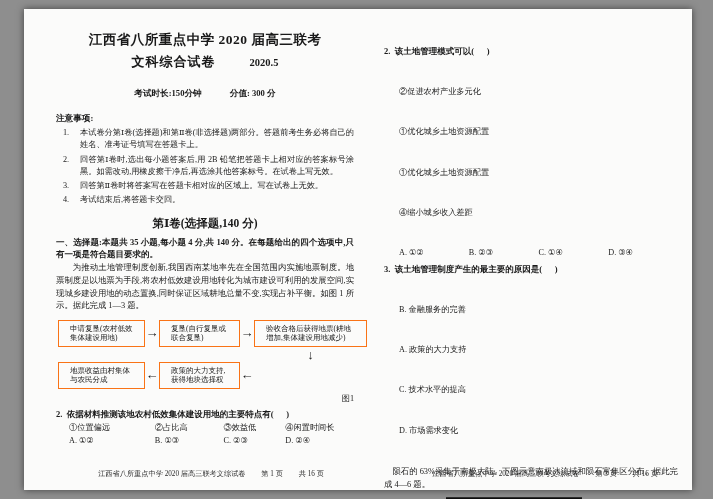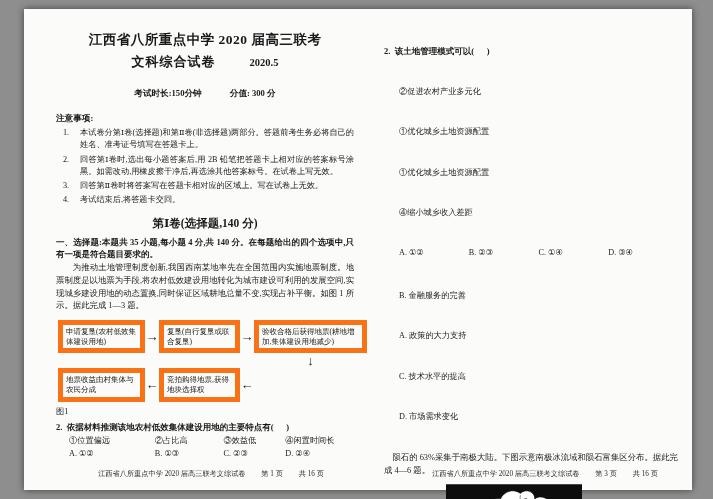--- a/index.html
+++ b/index.html
@@ -17,25 +17,25 @@
   .exam-info{text-align:center;font-weight:bold;font-size:8.6px;margin-top:17px;}
   .exam-info .gap{margin-left:26px;}
   .notes-title{font-weight:bold;font-size:8.6px;margin-top:13px;}
   .note{display:flex;font-size:8.2px;line-height:1.5;margin-top:2px;}
   .nnum{width:12px;margin-left:7px;flex:none;}
   .ntext{flex:1;margin-left:5px;text-align:justify;}
   .section-heading{text-align:center;font-weight:bold;font-size:11.5px;margin:9px 0 5px;}
   .mc-intro{font-weight:bold;font-size:8.5px;line-height:1.45;text-align:justify;}
   .passage{font-size:8.4px;line-height:1.5;text-indent:2em;text-align:justify;margin-top:2px;}
   .flowchart{display:grid;grid-template-columns:87px 14px 81px 14px 113px;margin:7px 0 0 2px;}
-  .fcbox{border:5px solid #f97316;min-height:27px;display:flex;align-items:center;justify-content:center;
-         font-size:7.5px;line-height:1.3;text-align:left;padding:2px 3px;box-sizing:border-box;}
+  .fcbox{border:1px solid #f97316;min-height:27px;display:flex;align-items:center;justify-content:center;
+         font-size:7.5px;line-height:1.3;text-align:left;padding:2px 11px;box-sizing:border-box;}
   .fcarrow{display:flex;align-items:center;justify-content:center;font-size:13px;font-weight:bold;}
   .fcdown{grid-column:5;text-align:center;font-size:13px;font-weight:bold;line-height:15px;height:15px;}
-  .fig-caption{text-align:left;font-size:8.2px;margin-top:4px;}
+  .fig-caption{text-align:right;font-size:8.2px;margin-top:4px;}
   .stem{font-weight:bold;font-size:8.5px;line-height:1.5;margin-top:4px;white-space:pre-wrap;}
   .subs4,.opts4{display:grid;grid-template-columns:1.25fr 1fr .9fr 1fr;font-size:8.2px;
                 line-height:1.6;margin-left:13px;white-space:pre-wrap;}
   .optlines{font-size:8.2px;line-height:1.6;margin-left:15px;white-space:pre-wrap;}
   .optlines div{margin-top:1px;}
   .opts4r{display:grid;grid-template-columns:1fr 1fr 1fr 1fr;font-size:8.2px;line-height:1.6;
           margin-left:15px;white-space:pre-wrap;}
   .footer{position:absolute;bottom:11px;left:12px;width:100%;text-align:center;font-size:7.2px;color:#2a2a2a;}
   .footer .fpage{margin-left:14px;}
   .footer .ftotal{margin-left:14px;}
@@ -86,21 +86,21 @@
 
     <div class="flowchart">
       <div class="fcbox">申请复垦(农村低效集体建设用地)</div>
       <div class="fcarrow">→</div>
       <div class="fcbox">复垦(自行复垦或联合复垦)</div>
       <div class="fcarrow">→</div>
       <div class="fcbox">验收合格后获得地票(耕地增加,集体建设用地减少)</div>
       <div class="fcdown">↓</div>
       <div class="fcbox">地票收益由村集体与农民分成</div>
       <div class="fcarrow">←</div>
-      <div class="fcbox">竞拍购得地票,获得地块选择权</div>
+      <div class="fcbox">政策的大力支持,获得地块选择权</div>
       <div class="fcarrow">←</div>
     </div>
     <div class="fig-caption">图1</div>
 
     <div class="q">
       <div class="stem">2.  依据材料推测该地农村低效集体建设用地的主要特点有(      )</div>
       <div class="subs4">
         <span>①位置偏远</span>
         <span>②占比高</span>
         <span>③效益低</span>
@@ -133,20 +133,21 @@
       </div>
       <div class="opts4r">
         <span>A. ①②</span>
         <span>B. ②③</span>
         <span>C. ①④</span>
         <span>D. ③④</span>
       </div>
     </div>
 
     <div class="q">
+      <div class="stem">3.  该土地管理制度产生的最主要的原因是(      )</div>
       <div class="optlines">
         <div>B. 金融服务的完善</div>
         <div>A. 政策的大力支持</div>
         <div>C. 技术水平的提高</div>
         <div>D. 市场需求变化</div>
       </div>
     </div>
 
     <div class="p2-passage">陨石的 63%采集于南极大陆。下图示意南极冰流域和陨石富集区分布。据此完成 4—6 题。</div>
 

